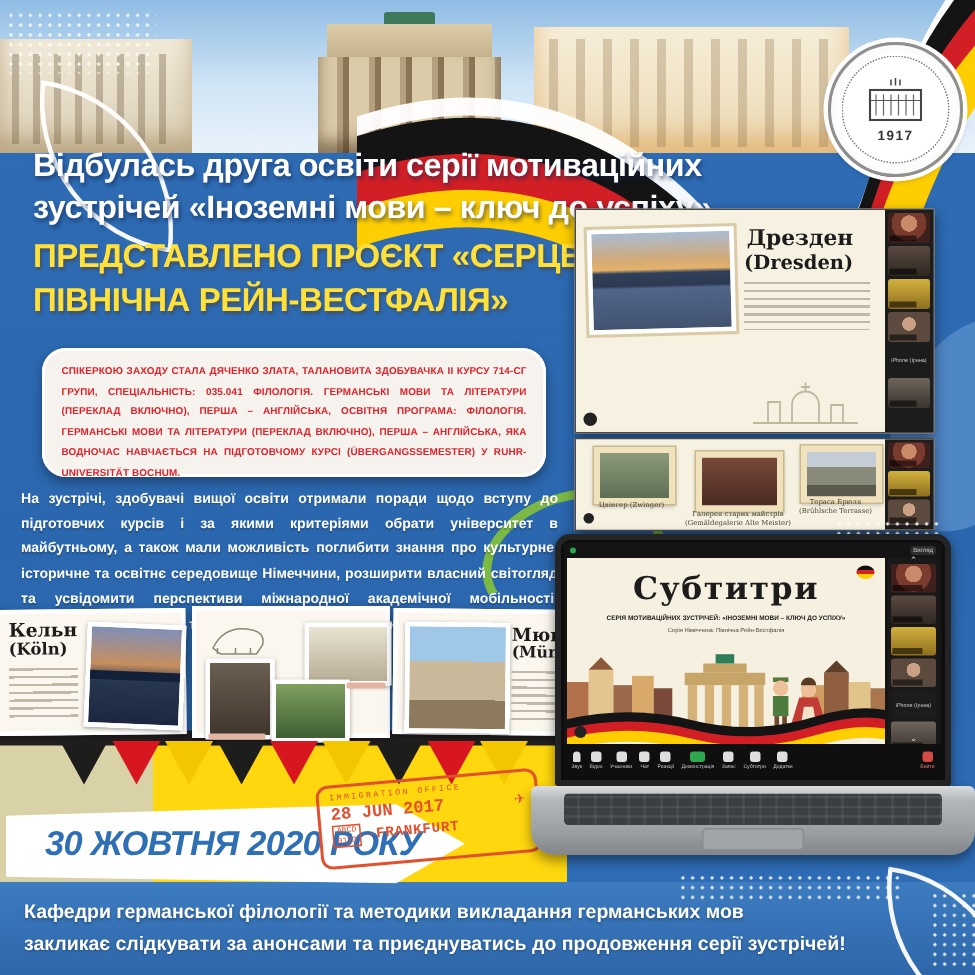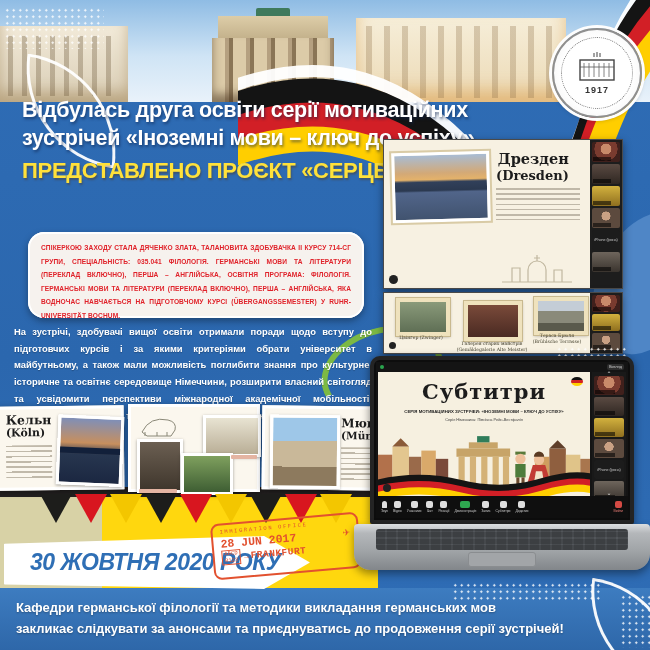--- a/index.html
+++ b/index.html
@@ -200,20 +200,21 @@
     </svg>
     <span class="seal-year">1917</span>
   </div>
 
   <div class="abs headline">
     <div>Відбулась друга освіти  серії мотиваційних</div>
     <div>зустрічей «Іноземні мови – ключ до успіху»</div>
   </div>
   <div class="abs subheadline">
     <div>ПРЕДСТАВЛЕНО ПРОЄКТ «СЕРЦЕ НІМЕЧЧИНИ:</div>
+    <div>ПІВНІЧНА РЕЙН-ВЕСТФАЛІЯ»</div>
   </div>
 
   <div class="abs speaker-box">
     <div class="speaker-text">СПІКЕРКОЮ ЗАХОДУ СТАЛА ДЯЧЕНКО ЗЛАТА, ТАЛАНОВИТА ЗДОБУВАЧКА II КУРСУ 714-СГ ГРУПИ, СПЕЦІАЛЬНІСТЬ: 035.041 ФІЛОЛОГІЯ. ГЕРМАНСЬКІ МОВИ ТА ЛІТЕРАТУРИ (ПЕРЕКЛАД ВКЛЮЧНО), ПЕРША – АНГЛІЙСЬКА, ОСВІТНЯ ПРОГРАМА: ФІЛОЛОГІЯ. ГЕРМАНСЬКІ МОВИ ТА ЛІТЕРАТУРИ (ПЕРЕКЛАД ВКЛЮЧНО), ПЕРША – АНГЛІЙСЬКА, ЯКА ВОДНОЧАС НАВЧАЄТЬСЯ НА ПІДГОТОВЧОМУ КУРСІ (ÜBERGANGSSEMESTER) У RUHR-UNIVERSITÄT BOCHUM.</div>
   </div>
 
   <div class="abs body-text">На зустрічі, здобувачі вищої освіти отримали поради щодо вступу до підготовчих курсів і за якими критеріями обрати університет в майбутньому, а також мали можливість поглибити знання про культурне, історичне та освітнє середовище Німеччини, розширити власний світогляд та усвідомити перспективи міжнародної академічної мобільності, професійного розвитку та інтегрування у європейський освітній простір!</div>
 
   <div class="abs slides-shadow"></div>
 

